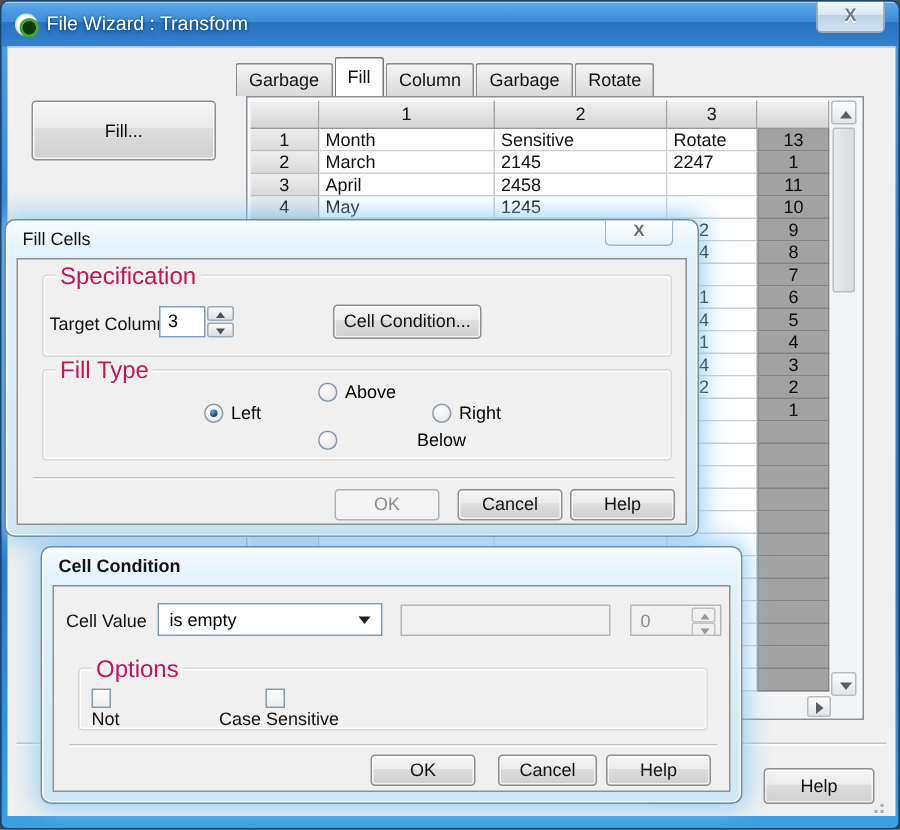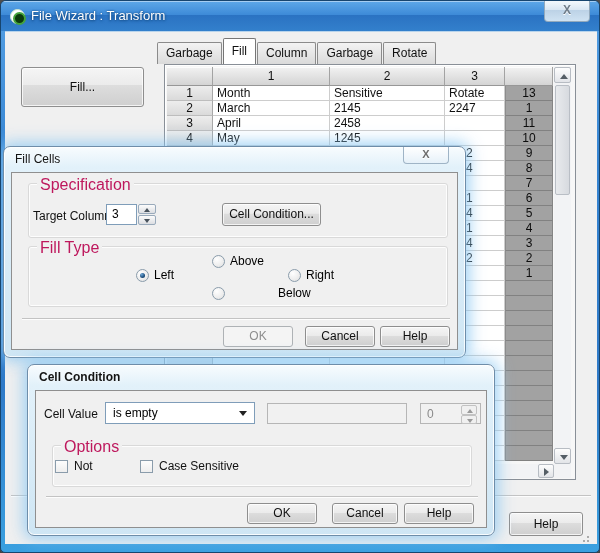--- a/index.html
+++ b/index.html
@@ -137,21 +137,21 @@
   .spin-b.dis{ background:#f0f0f0; border-color:#c2c2c2; }
   .spin-b.dis .t-up{ border-bottom-color:#9a9a9a; } .spin-b.dis .t-down{ border-top-color:#9a9a9a; }
 
   
   .radio{ position:absolute; display:flex; align-items:center; }
   .radio-circle{ width:13px; height:13px; border-radius:50%; border:1px solid #8a9cab;
     background:radial-gradient(circle at 35% 30%, #ffffff 0%, #ededed 60%, #dcdcdc 100%); position:relative; }
   .radio-circle.selected::after{ content:""; position:absolute; left:3px; top:3px; width:5px; height:5px;
     border-radius:50%; background:radial-gradient(circle at 35% 30%, #6fa8d8 0%, #1d4e7d 60%, #12365a 100%); }
   .radio-label{ margin-left:5px; font-size:12px; color:#000000; }
-  .checkbox{ position:absolute; display:flex; align-items:center; }
+  .checkbox{ position:absolute; display:flex; align-items:center;flex-direction:column; }
   .check-box{ width:13px; height:13px; border:1px solid #8a9cab; background:linear-gradient(180deg,#fdfdfd,#eeeeee); }
   .check-label{ margin-left:6px; font-size:12px; color:#111; }
 
   
   .combobox{ position:absolute; background:#fff; border:1px solid #7f9db9; font-size:12px; color:#000; }
   .combobox .cb-text{ position:absolute; left:7px; top:3px; }
   .combobox .cb-arrow{ position:absolute; right:7px; top:8px; width:0; height:0;
     border-left:4px solid transparent; border-right:4px solid transparent; border-top:5px solid #222; }
   .input-disabled{ position:absolute; background:#f1f1f1; border:1px solid #b6b6b6; }
   .spin-disabled{ position:absolute; background:#f1f1f1; border:1px solid #b6b6b6;

